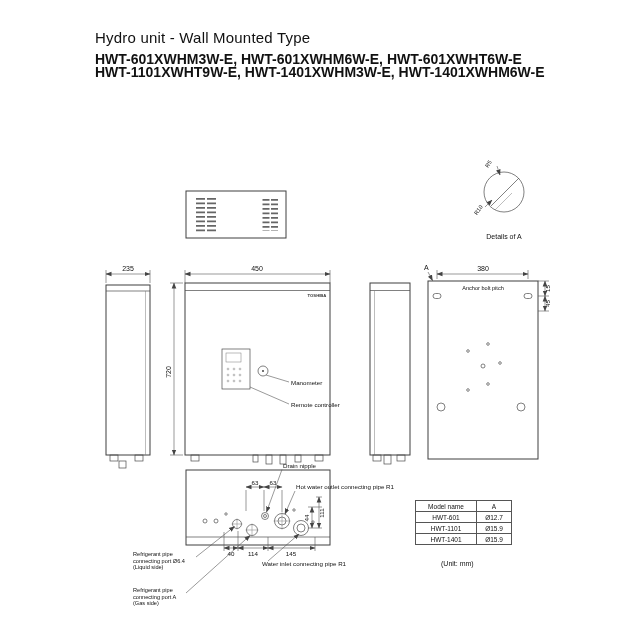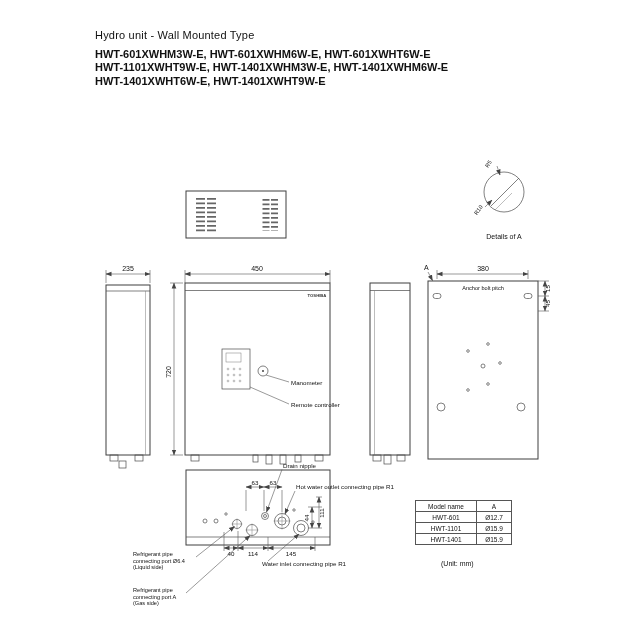--- a/index.html
+++ b/index.html
@@ -2,22 +2,22 @@
 <html><head>
 <meta charset="utf-8">
 <style>
   html,body { margin:0; padding:0; }
   body {
     width:640px; height:640px; position:relative; background:#ffffff;
     font-family:"Liberation Sans","DejaVu Sans",sans-serif; color:#111;
     overflow:hidden;
   }
   .hdr { position:absolute; left:95px; top:29px; }
-  .title { font-size:11px; font-weight:400; letter-spacing:.2px; margin-bottom:7px; }
-  .models { font-size:11px; font-weight:700; line-height:13.4px; white-space:nowrap; }
+  .title { font-size:15px; font-weight:400; letter-spacing:.2px; margin-bottom:7px; }
+  .models { font-size:14px; font-weight:700; line-height:13.4px; white-space:nowrap; }
   svg { position:absolute; left:0; top:0; }
   svg text { font-family:"Liberation Sans","DejaVu Sans",sans-serif; fill:#111; }
   .t4  { font-size:4.2px; font-weight:bold; fill:#333; }
   .t55 { font-size:5.6px; }
   .t6  { font-size:6.2px; }
   .t7  { font-size:7px; }
   .ol   { stroke:#3f3f3f; stroke-width:1;   fill:none; }
   .ln   { stroke:#4a4a4a; stroke-width:.7;  fill:none; }
   .thin { stroke:#7a7a7a; stroke-width:.5;  fill:none; }
   .dim  { stroke:#555;    stroke-width:.6;  fill:none; }
@@ -34,21 +34,20 @@
   .unit-note { position:absolute; left:441px; top:560px; font-size:7px; }
 </style>
 </head>
 <body>
 
 <div class="hdr">
   <div class="title">Hydro unit - Wall Mounted Type</div>
   <div class="models">
     <div>HWT-601XWHM3W-E, HWT-601XWHM6W-E, HWT-601XWHT6W-E</div>
     <div>HWT-1101XWHT9W-E, HWT-1401XWHM3W-E, HWT-1401XWHM6W-E</div>
-    <div>HWT-1401XWHT6W-E, HWT-1401XWHT9W-E</div>
   </div>
 </div>
 
 <svg width="640" height="640" viewBox="0 0 640 640">
   <defs>
     <marker id="ar" markerWidth="6" markerHeight="6" refX="5.5" refY="3" orient="auto-start-reverse" markerUnits="userSpaceOnUse">
       <path d="M0,0.7 L6,3 L0,5.3 Z" fill="#444"></path>
     </marker>
   </defs>
 

